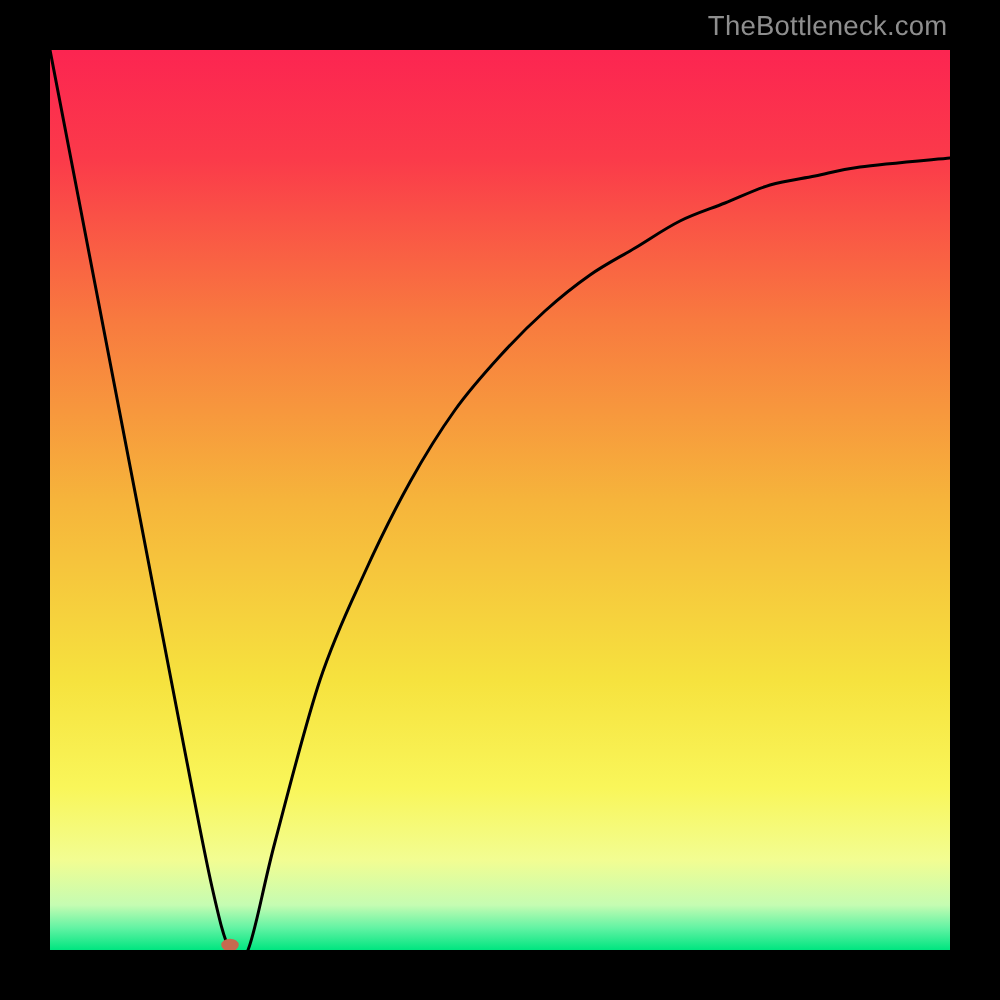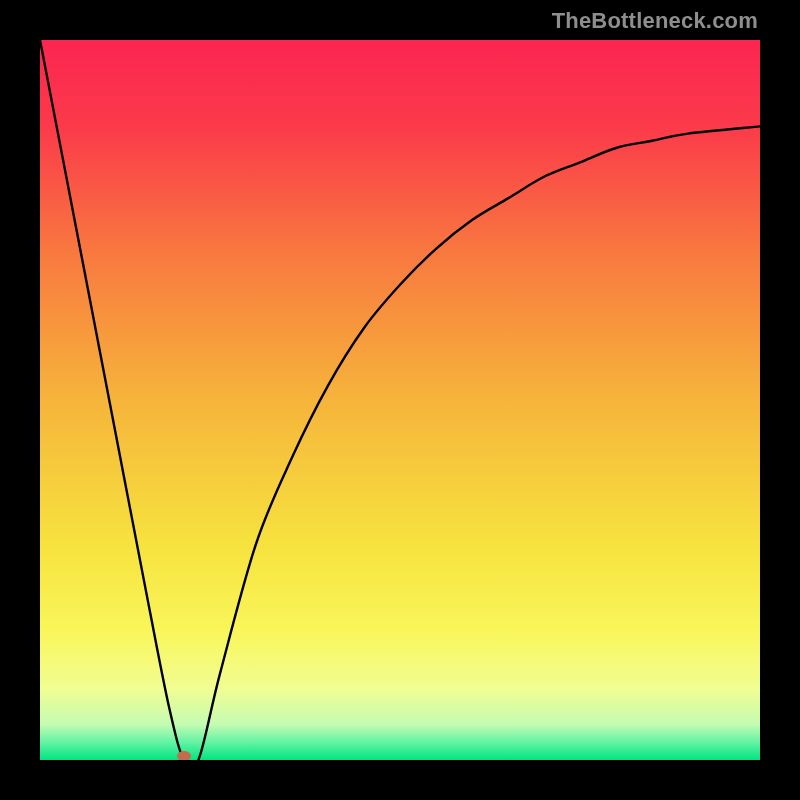--- a/index.html
+++ b/index.html
@@ -32,21 +32,21 @@
     top: 0;
     width: 720px;
     height: 720px;
   }
   .watermark {
     position: absolute;
     top: 8px;
     right: 42px;
     color: #8e8e8e;
     font-size: 22px;
-    font-weight: 700;
+    font-weight: 400;
     letter-spacing: 0.2px;
     text-align: center;
     user-select: none;
   }
 </style>
 </head>
 <body>
 
 <div class="watermark">TheBottleneck.com</div>
 

